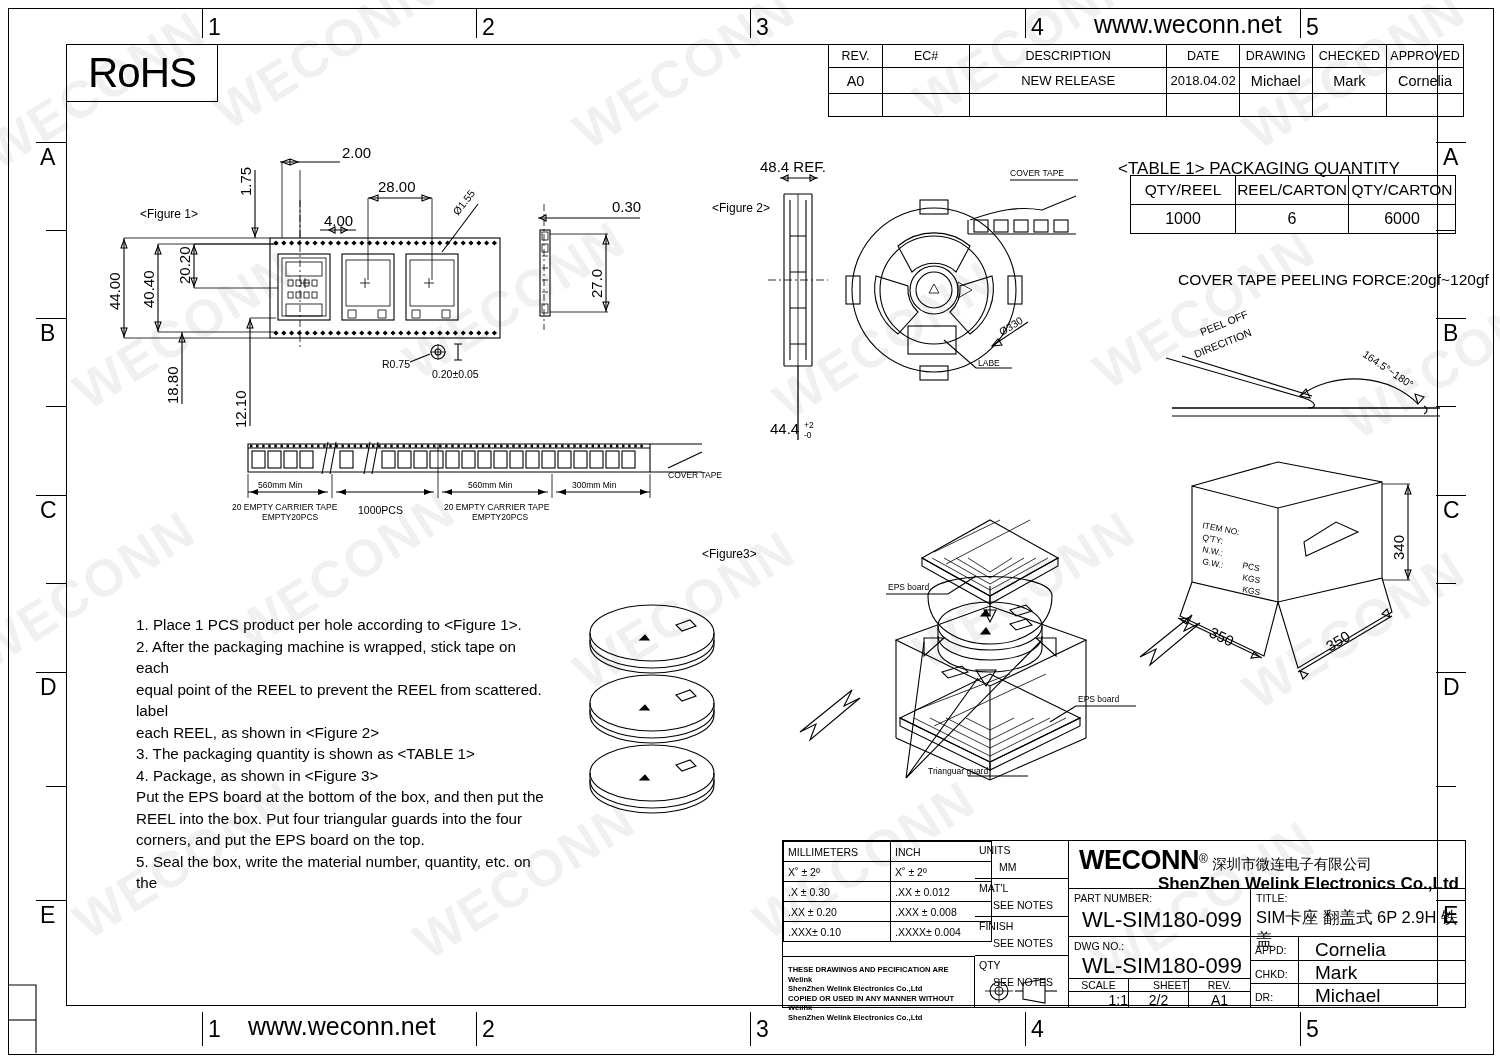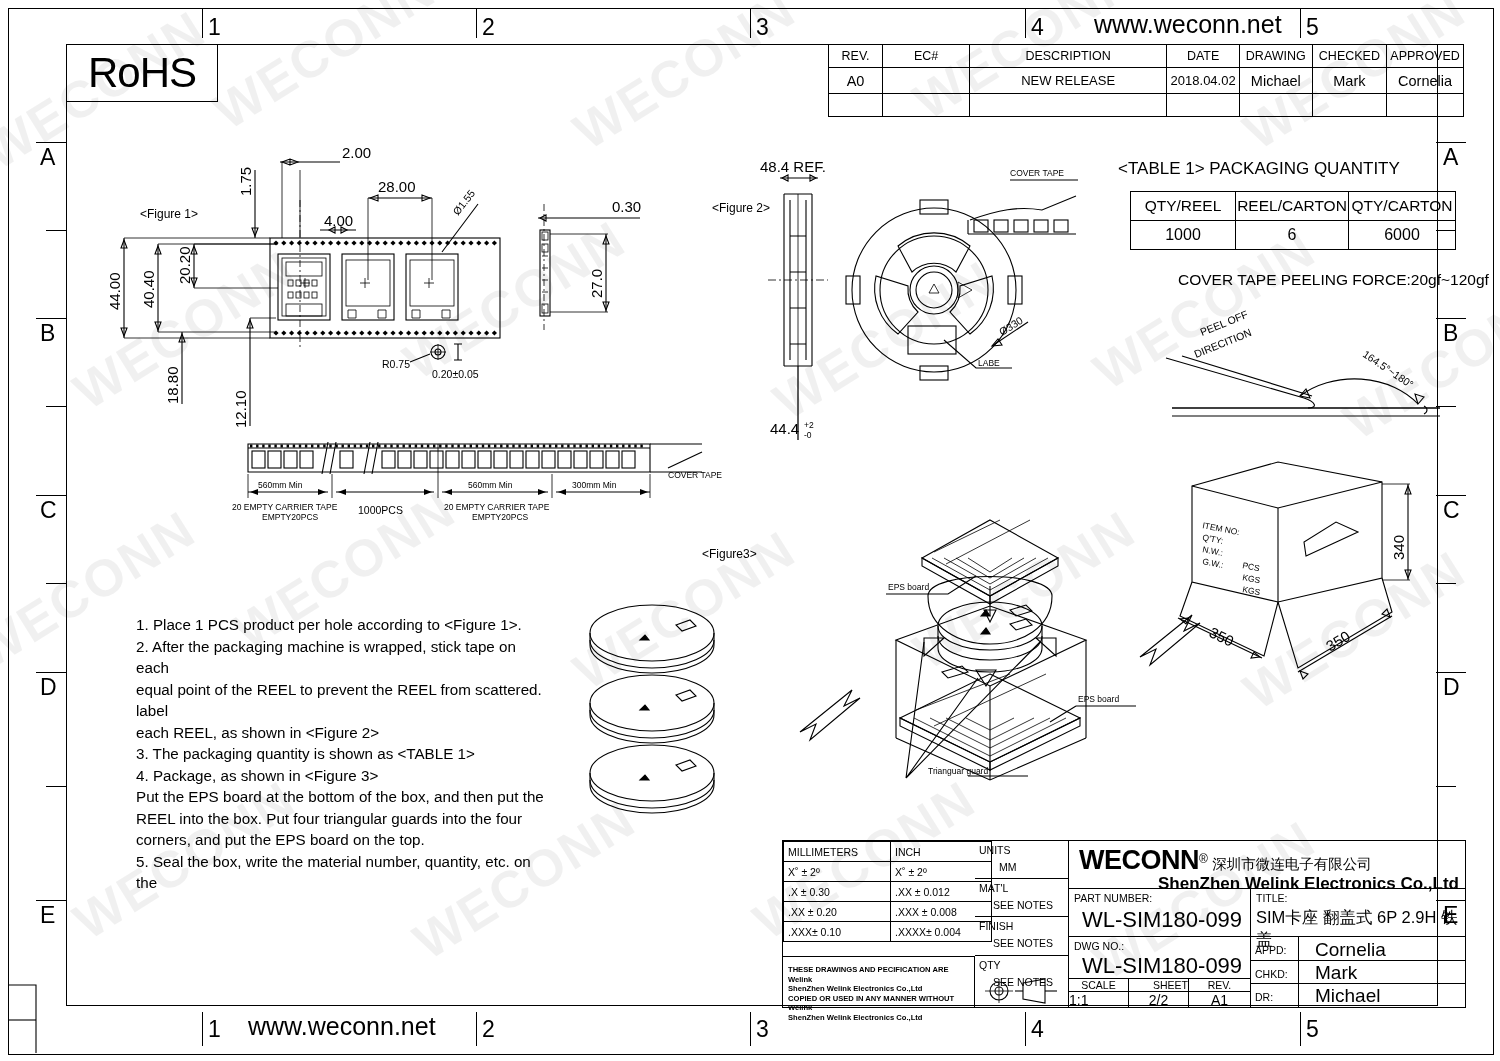--- a/index.html
+++ b/index.html
@@ -32,21 +32,21 @@
   #rev-table .r2 td{height:25px;font-size:14.5px;}
   #rev-table .nm{font-size:17px;}
 
   
   #rohs{left:66px;top:44px;width:150px;height:56px;border:1.5px solid #000;
         display:flex;align-items:center;justify-content:center;
         font-size:42px;letter-spacing:-1px;}
 
   
   #pack-title{left:1118px;top:160px;font-size:17px;}
-  #pack-table{left:1130px;top:191px;}
+  #pack-table{left:1130px;top:175px;}
   #pack-table td{font-size:16px;height:28px;}
   #pack-table td.h{font-size:15.5px;}
   #peel-force{left:1178px;top:272px;font-size:15.5px;}
 
   
   #note-block{left:136px;top:614px;font-size:15.2px;line-height:21.5px;width:410px;}
 
   
   #tb{left:782px;top:840px;width:682px;height:166px;border:1.4px solid #000;}
   #tb .cell{position:absolute;box-sizing:border-box;}
@@ -794,21 +794,21 @@
   <div class="cell bdr-r bdr-b" style="left:286px;top:138px;width:60px;height:13px">
     <div class="lbl" style="text-align:center">SCALE</div>
   </div>
   <div class="cell bdr-r bdr-b" style="left:346px;top:138px;width:60px;height:13px">
     <div class="lbl" style="text-align:right">SHEET</div>
   </div>
   <div class="cell bdr-r bdr-b" style="left:406px;top:138px;width:62px;height:13px">
     <div class="lbl" style="text-align:center">REV.</div>
   </div>
   <div class="cell bdr-r" style="left:286px;top:151px;width:60px;height:15px">
-    <div style="font-size:14px;text-align:left">1:1</div>
+    <div style="font-size:14px;text-align:right">1:1</div>
   </div>
   <div class="cell bdr-r" style="left:346px;top:151px;width:60px;height:15px">
     <div style="font-size:14px;text-align:center">2/2</div>
   </div>
   <div class="cell bdr-r" style="left:406px;top:151px;width:62px;height:15px">
     <div style="font-size:14px;text-align:center">A1</div>
   </div>
 
   <div class="cell bdr-b" style="left:468px;top:48px;width:214px;height:48px;padding:3px 0 0 5px">
     <div class="lbl">TITLE:</div>

